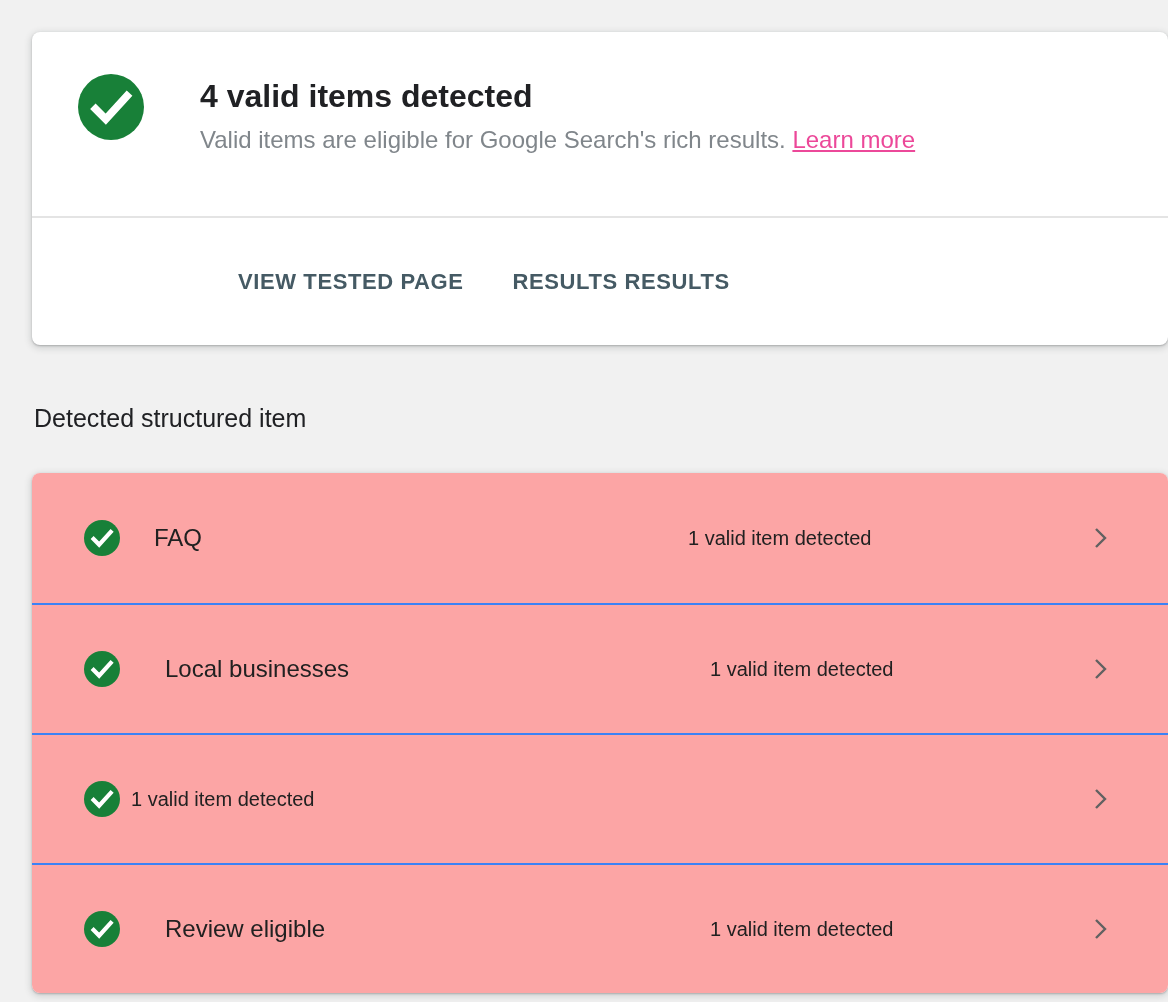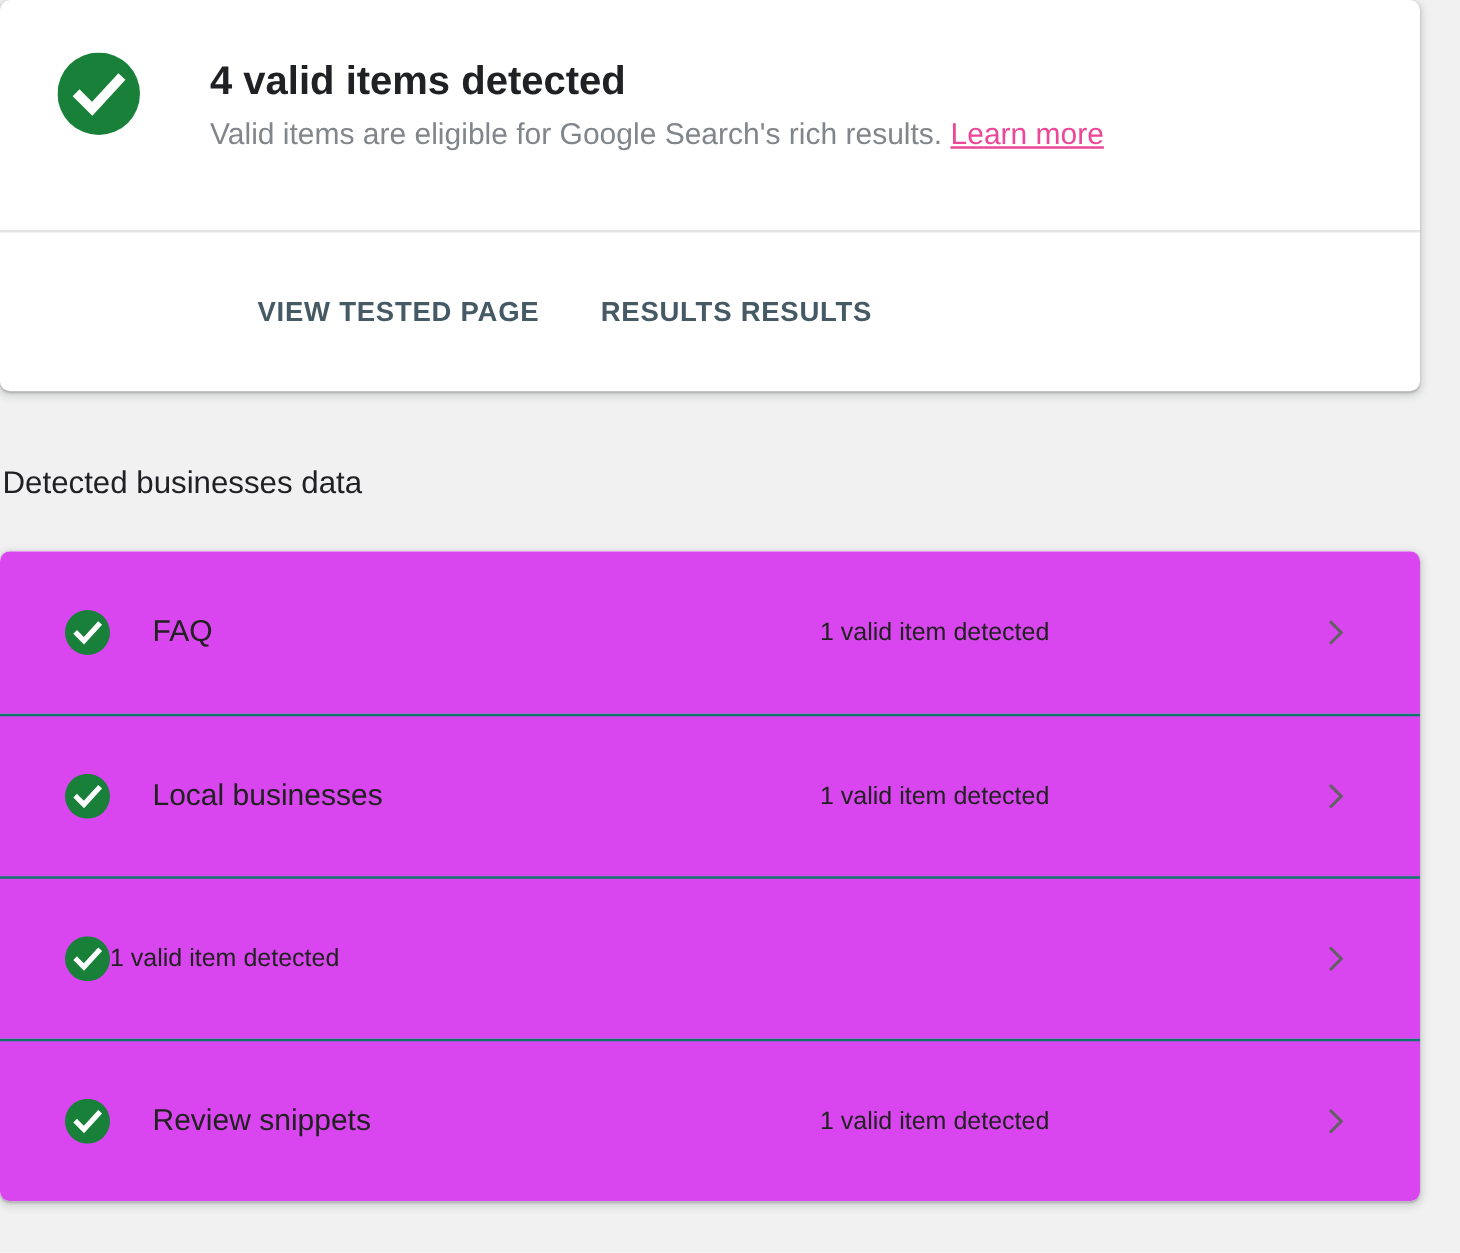--- a/index.html
+++ b/index.html
@@ -6,21 +6,21 @@
   html, body {
     width: 1168px;
     height: 1002px;
     background: #f1f1f1;
     font-family: "Liberation Sans", "DejaVu Sans", sans-serif;
     color: #202124;
   }
   .page {
     width: 1168px;
     height: 942px;
-    padding: 0;
+    padding: 32px;
   }
   .card {
     background: #ffffff;
     border-radius: 8px;
     box-shadow: 0 1px 2px rgba(60,64,67,0.30), 0 2px 6px 2px rgba(60,64,67,0.15);
     width: 1136px;
     overflow: hidden;
   }
 
   
@@ -82,23 +82,23 @@
   }
 
   
   .list-card { margin-top: 40px; }
   .row {
     display: flex;
     align-items: center;
     height: 130px;
     padding: 0 56px 0 52px;
     cursor: pointer;
-    background: #d946ef;
+    background: #fca5a5;
   }
-  .row + .row { border-top: 2px solid #0f766e; }
+  .row + .row { border-top: 2px solid #3b82f6; gap: 11px; }
   .row-icon { flex: 0 0 36px; width: 36px; height: 36px; }
   .row-label {
     margin-left: 34px;
     width: 534px;
     font-size: 24px;
     color: #212121;
   }
   .row-status {
     flex: 1;
     font-size: 20px;
@@ -124,21 +124,21 @@
           <a class="learn-more">Learn more</a>
         </div>
       </div>
     </div>
     <div class="summary-actions">
       <button class="text-button">VIEW TESTED PAGE</button>
       <button class="text-button">RESULTS RESULTS</button>
     </div>
   </div>
 
-  <h2 class="section-heading">Detected businesses data</h2>
+  <h2 class="section-heading">Detected structured item</h2>
 
   <div class="card list-card">
 
     <div class="row">
       <svg class="row-icon" viewBox="0 0 24 24">
         <circle cx="12" cy="12" r="12" fill="#188038"></circle>
         <path d="M6.4 12.7 L10.1 16.4 L17.8 8.0" stroke="#ffffff" stroke-width="2.8" fill="none" stroke-linecap="square"></path>
       </svg>
       <span class="row-label">FAQ</span>
       <span class="row-status">1 valid item detected</span>
@@ -168,21 +168,21 @@
       <svg class="chevron" viewBox="0 0 24 34">
         <path d="M8 8 L17 17 L8 26" stroke="#616161" stroke-width="2.4" fill="none"></path>
       </svg>
     </div>
 
     <div class="row">
       <svg class="row-icon" viewBox="0 0 24 24">
         <circle cx="12" cy="12" r="12" fill="#188038"></circle>
         <path d="M6.4 12.7 L10.1 16.4 L17.8 8.0" stroke="#ffffff" stroke-width="2.8" fill="none" stroke-linecap="square"></path>
       </svg>
-      <span class="row-label">Review snippets</span>
+      <span class="row-label">Review eligible</span>
       <span class="row-status">1 valid item detected</span>
       <svg class="chevron" viewBox="0 0 24 34">
         <path d="M8 8 L17 17 L8 26" stroke="#616161" stroke-width="2.4" fill="none"></path>
       </svg>
     </div>
 
   </div>
 </div>
 
 </body></html>

